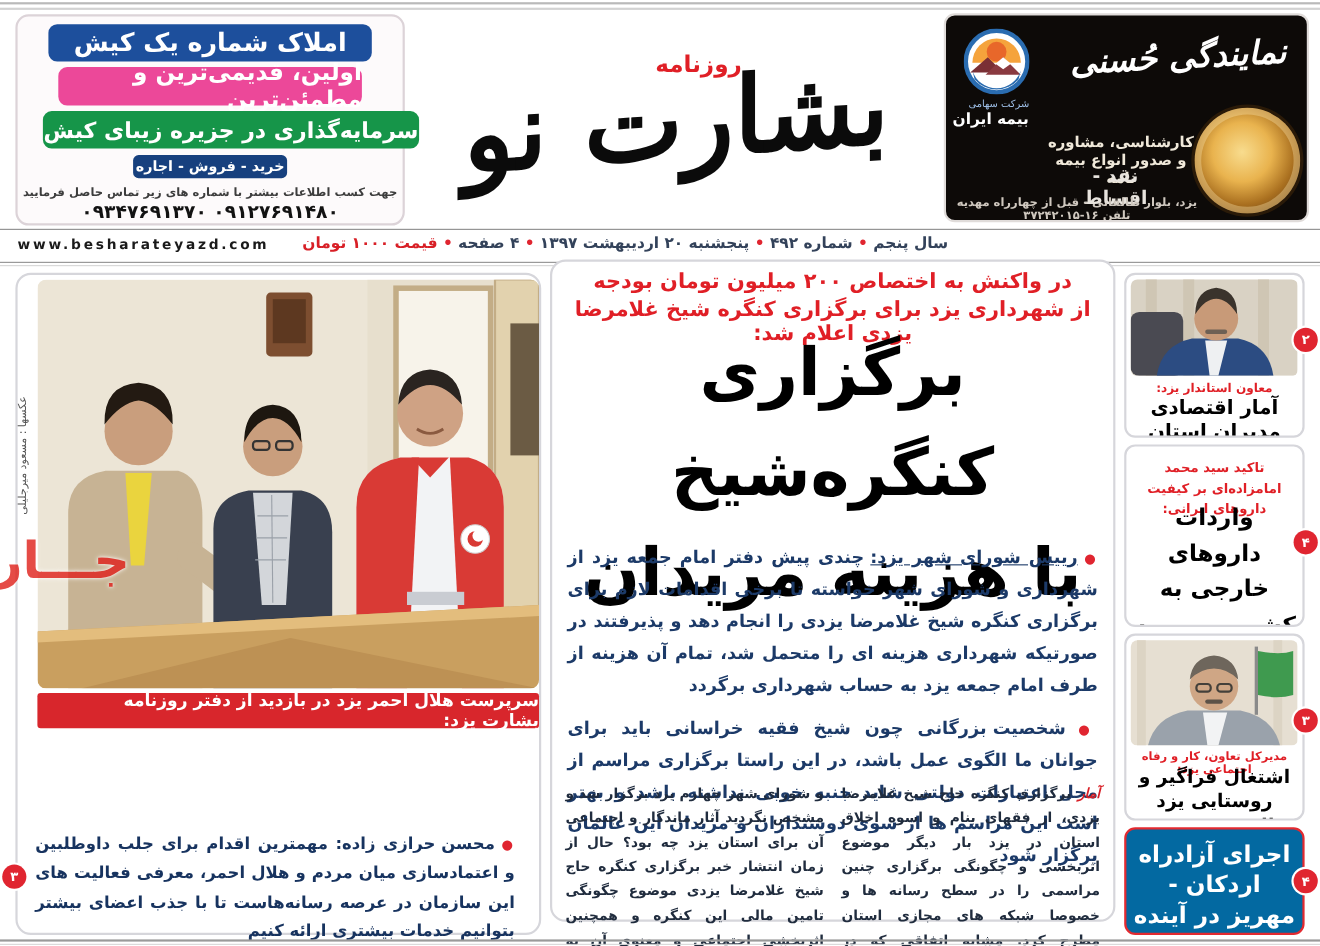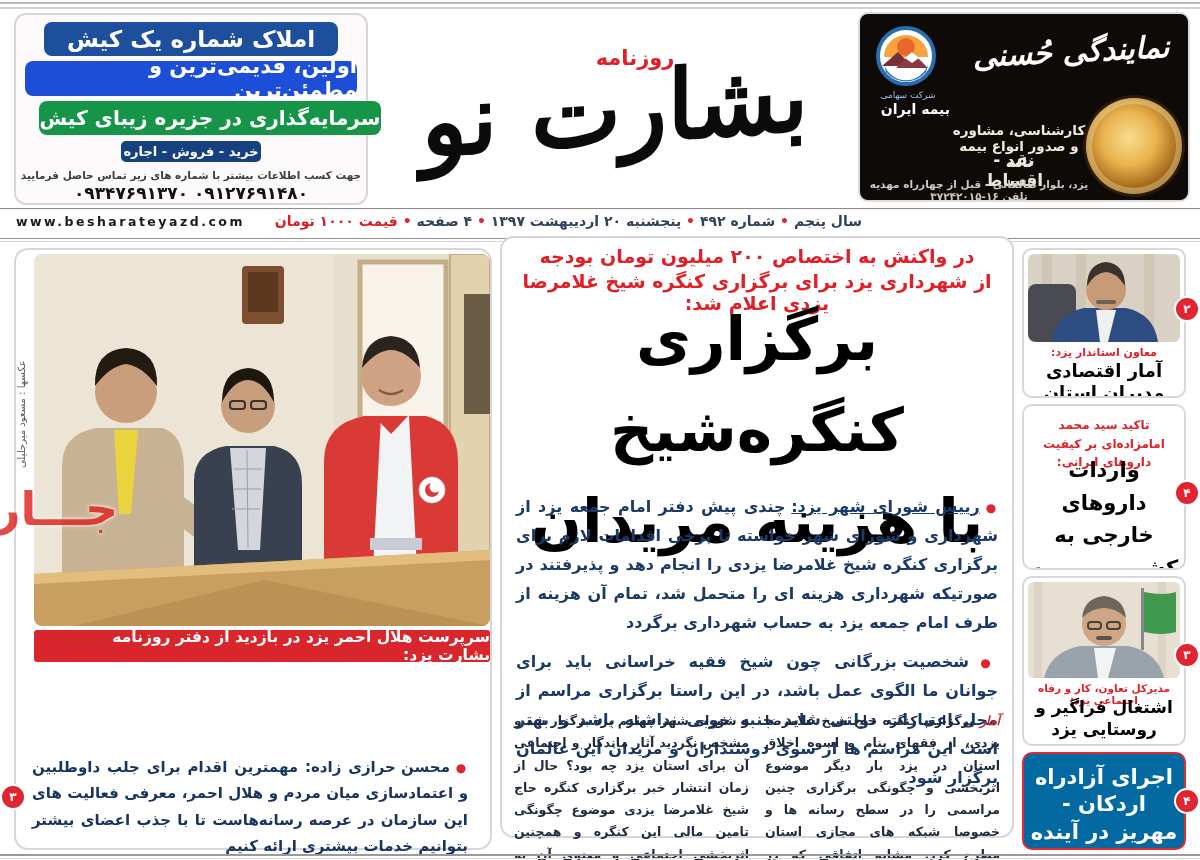--- a/index.html
+++ b/index.html
@@ -12,21 +12,21 @@
   .hline { position:absolute; left:0; width:1200px; }
 
   
   .ad-kish {
     position:absolute; left:14px; top:13px; width:354px; height:192px;
     border:2px solid #dcd3d8; border-radius:12px; background:#fdfafb;
     direction:rtl; display:flex; flex-direction:column; align-items:center;
   }
   .pill { color:#fff; font-weight:bold; border-radius:8px; display:flex; align-items:center; justify-content:center; }
   .pill.blue  { width:294px; height:35px; margin-top:7px;  background:#1d4f9c; font-size:23px; }
-  .pill.red   { width:332px; height:35px; margin-top:5px;  background:#1d4ed8; font-size:21px; }
+  .pill.red   { width:276px; height:35px; margin-top:5px;  background:#ec4899; font-size:21px; }
   .pill.green { width:342px; height:35px; margin-top:5px;  background:#169549; font-size:20px;margin-left:38px; }
   .pill.mini  { width:140px; height:22px; margin-top:6px;  background:#17407e; font-size:13px; border-radius:5px; }
   .ad-kish .note   { margin-top:7px; font-size:10.5px; font-weight:bold; color:#3d3d3d; }
   .ad-kish .phones { margin-top:2px; font-size:17px; font-weight:bold; color:#121212; letter-spacing:1px; }
 
   .masthead-label { position:absolute; left:570px; top:46px; width:130px; text-align:center;
     color:#e01f26; font-size:21px; font-weight:bold; }
   .masthead-title { position:absolute; left:372px; top:10px; width:486px; height:198px;
     display:flex; align-items:center; justify-content:center;
     font-size:96px; font-weight:bold; color:#0b0b0b;
@@ -35,21 +35,21 @@
   .ad-ins {
     position:absolute; left:858px; top:12px; width:332px; height:190px;
     background:#0d0a08; border:2px solid #e0dcda; border-radius:10px; direction:rtl; overflow:hidden;
   }
   .ad-ins .agency { position:absolute; right:10px; top:20px; width:214px; text-align:center;
     color:#fff; font-size:30px; font-weight:bold; font-style:italic; transform:rotate(-3deg);
     font-family:"DejaVu Serif", serif; }
   .ad-ins .logo { position:absolute; left:16px; top:12px; }
   .ad-ins .company-top { position:absolute; left:6px; top:76px; width:84px; text-align:center;
     color:#9fc0e8; font-size:9px; }
-  .ad-ins .company { position:absolute; left:6px; top:87px; width:84px; text-align:right;
+  .ad-ins .company { position:absolute; left:6px; top:87px; width:84px; text-align:left;
     color:#ffffff; font-size:14px; font-weight:bold; }
   .ad-ins .services { position:absolute; right:102px; left:92px; top:108px; text-align:center;
     color:#f0e9da; font-size:13.5px; font-weight:bold; }
   .ad-ins .payment { position:absolute; right:130px; left:110px; top:136px; text-align:center;
     color:#e8e4de; font-size:17px; font-weight:bold; letter-spacing:1px; }
   .ad-ins .address { position:absolute; right:96px; left:6px; top:164px; text-align:center;
     color:#cfc8bf; font-size:10.5px; font-weight:bold; }
   .coffee { position:absolute; right:6px; bottom:6px; width:96px; height:96px; border-radius:50%;
     background:radial-gradient(circle at 45% 42%, #f8dc8e 0%, #e9b34e 35%, #a96f1f 62%, #40260d 100%);
     box-shadow:0 0 0 3px #2a1a08, inset 0 0 0 6px rgba(255,235,180,.35); }

